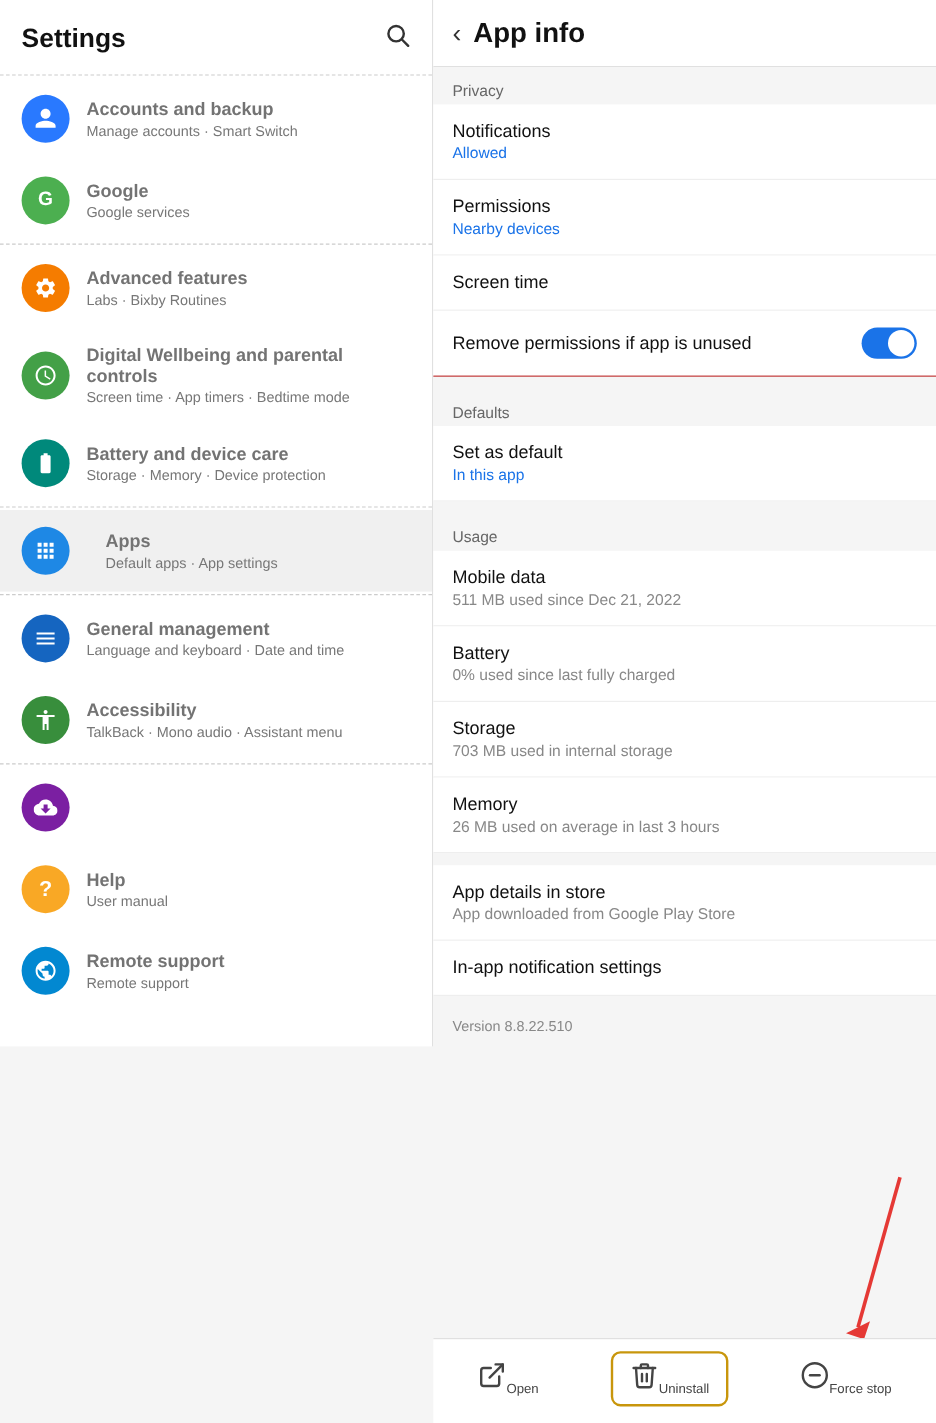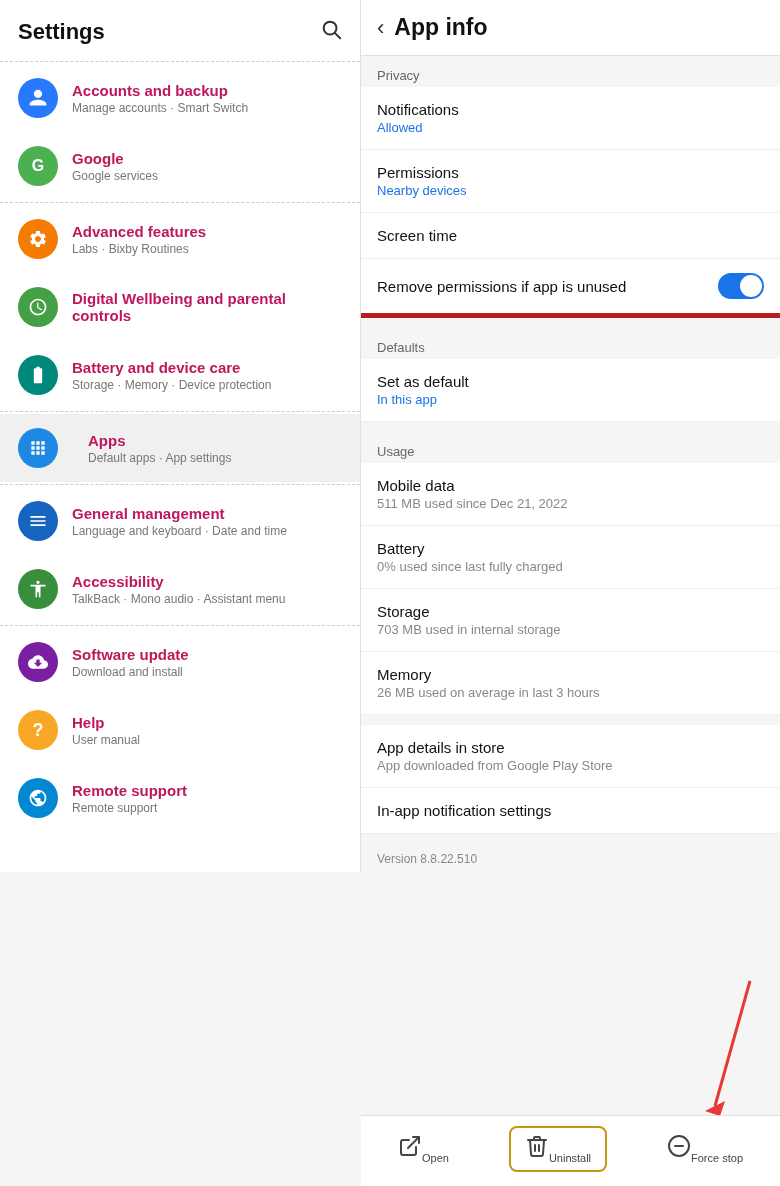--- a/index.html
+++ b/index.html
@@ -82,21 +82,21 @@
     .icon-blue-grid { background: #1e88e5; }
     .icon-blue-mgmt { background: #1565c0; }
     .icon-green-access { background: #388e3c; }
     .icon-purple { background: #7b1fa2; }
     .icon-yellow { background: #f9a825; }
     .icon-blue-remote { background: #0288d1; }
 
     .settings-item-text .item-title {
       font-size: 15px;
       font-weight: 600;
-      color: #be185d;
+      color: #737373;
     }
 
     .settings-item-text .item-subtitle {
       font-size: 12px;
       color: #777;
       margin-top: 2px;
     }
 
     
     .right-panel {
@@ -157,21 +157,21 @@
     .info-item-subtitle.gray {
       color: #888;
     }
 
     .info-item-row {
       display: flex;
       align-items: center;
       justify-content: space-between;
       background: #fff;
       padding: 14px 16px;
-      border-bottom: 5px solid #b91c1c;
+      border-bottom: 1px solid #b91c1c;
     }
 
     .toggle-on {
       width: 46px;
       height: 26px;
       background: #1a73e8;
       border-radius: 13px;
       position: relative;
       flex-shrink: 0;
     }
@@ -288,20 +288,21 @@
   </div>
 
   <div class="settings-item">
     <div class="settings-item-icon icon-green">
       <svg width="20" height="20" viewBox="0 0 24 24" fill="white">
           <path d="M12 2C6.48 2 2 6.48 2 12s4.48 10 10 10 10-4.48 10-10S17.52 2 12 2zm0 18c-4.41 0-8-3.59-8-8s3.59-8 8-8 8 3.59 8 8-3.59 8-8 8zm.5-13H11v6l5.25 3.15.75-1.23-4.5-2.67V7z"></path>
         </svg>
     </div>
     <div class="settings-item-text">
       <div class="item-title">Digital Wellbeing and parental controls</div>
+      <div class="item-subtitle">Screen time · App timers · Bedtime mode</div>
     </div>
   </div>
 
   <div class="settings-item">
     <div class="settings-item-icon icon-teal">
       <svg width="20" height="20" viewBox="0 0 24 24" fill="white">
           <path d="M15.67 4H14V2h-4v2H8.33C7.6 4 7 4.6 7 5.33v15.33C7 21.4 7.6 22 8.33 22h7.33c.74 0 1.34-.6 1.34-1.33V5.33C17 4.6 16.4 4 15.67 4z"></path>
         </svg>
     </div>
     <div class="settings-item-text">
@@ -350,24 +351,20 @@
     </div>
   </div>
 
   <hr class="divider-dashed">
 
   <div class="settings-item">
     <div class="settings-item-icon icon-purple">
       <svg width="20" height="20" viewBox="0 0 24 24" fill="white">
           <path d="M19.35 10.04C18.67 6.59 15.64 4 12 4 9.11 4 6.6 5.64 5.35 8.04 2.34 8.36 0 10.91 0 14c0 3.31 2.69 6 6 6h13c2.76 0 5-2.24 5-5 0-2.64-2.05-4.78-4.65-4.96zM17 13l-5 5-5-5h3V9h4v4h3z"></path>
         </svg>
-    </div>
-    <div class="settings-item-text">
-      <div class="item-title">Software update</div>
-      <div class="item-subtitle">Download and install</div>
     </div>
   </div>
 
   <div class="settings-item">
     <div class="settings-item-icon icon-yellow" style="font-weight:bold;font-size:18px;">?</div>
     <div class="settings-item-text">
       <div class="item-title">Help</div>
       <div class="item-subtitle">User manual</div>
     </div>
   </div>

